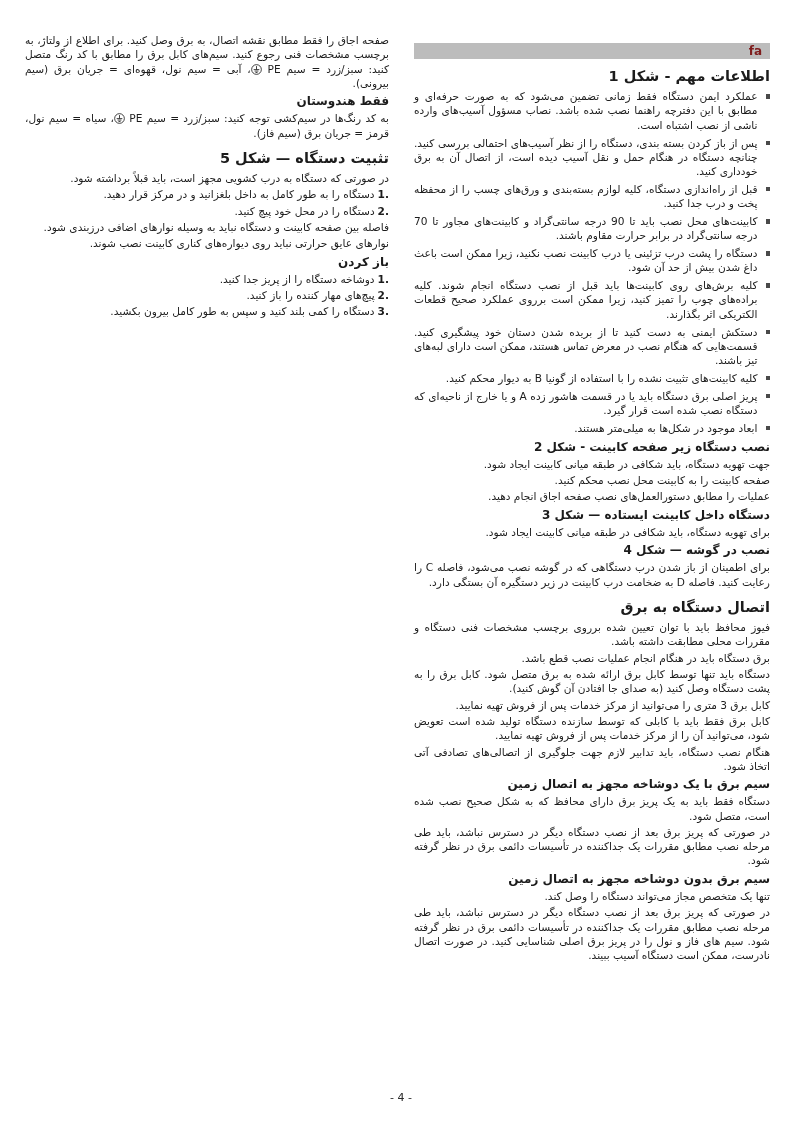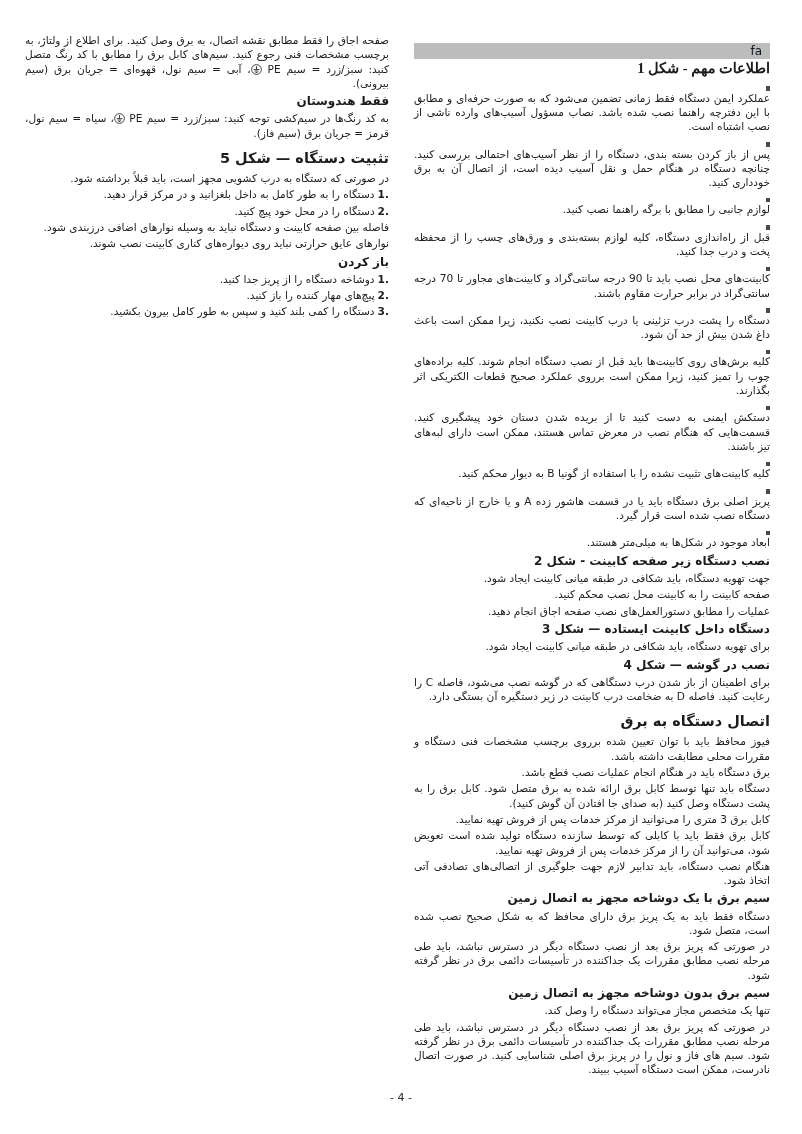--- a/index.html
+++ b/index.html
@@ -20,47 +20,47 @@
     font-size: 10.6px;
     line-height: 1.35;
   }
   .col-right { right: 32px; top: 43px; width: 356px; }
   .col-left  { left: 25px;  top: 33px; width: 364px; }
 
   .lang-bar {
     direction: ltr;
     height: 16px;
     background: #bcbcbc;
-    color: #0f172a;
-    font-weight: normal;
+    color: #7f1d1d;
+    font-weight: bold;
     font-size: 12px;
     display: flex;
     align-items: center;
     justify-content: flex-end;
     padding: 0 8px;
+    margin-bottom: 8px;
   }
   h1 {
     font-size: 14.5px;
     font-weight: bold;
     text-align: right;
     margin: 9px 0 4px 0;
     line-height: 1.25;
   }
-  h1.first { margin-top: 0; font-family: Liberation Serif, serif; }
+  h1.first { margin-top: 0; }
   h2 {
     font-size: 12px;
     font-weight: bold;
     text-align: right;
     margin: 3px 0 2px 0;
   }
   p.para { margin: 0 0 2px 0; }
   .li {
     display: flex;
     margin: 0 0 3.5px 0;
-    flex-direction: column;
   }
   .sq {
     flex: 0 0 auto;
     width: 4.5px;
     height: 4.5px;
     background: #4a4a4a;
     margin-top: 5px;
     margin-left: 8px; 
   }
   .li p { flex: 1 1 auto; }
@@ -99,24 +99,20 @@
     <div class="li">
       <span class="sq"></span>
       <p>عملکرد ایمن دستگاه فقط زمانی تضمین می‌شود که به صورت حرفه‌ای و مطابق با این دفترچه راهنما نصب شده باشد. نصاب مسؤول آسیب‌های وارده ناشی از نصب اشتباه است.</p>
     </div>
     <div class="li">
       <span class="sq"></span>
       <p>پس از باز کردن بسته بندی، دستگاه را از نظر آسیب‌های احتمالی بررسی کنید. چنانچه دستگاه در هنگام حمل و نقل آسیب دیده است، از اتصال آن به برق خودداری کنید.</p>
     </div>
     <div class="li">
       <span class="sq"></span>
-      <p>لوازم جانبی را مطابق با برگه راهنما نصب کنید.</p>
-    </div>
-    <div class="li">
-      <span class="sq"></span>
       <p>قبل از راه‌اندازی دستگاه، کلیه لوازم بسته‌بندی و ورق‌های چسب را از محفظه پخت و درب جدا کنید.</p>
     </div>
     <div class="li">
       <span class="sq"></span>
       <p>کابینت‌های محل نصب باید تا 90 درجه سانتی‌گراد و کابینت‌های مجاور تا 70 درجه سانتی‌گراد در برابر حرارت مقاوم باشند.</p>
     </div>
     <div class="li">
       <span class="sq"></span>
       <p>دستگاه را پشت درب تزئینی یا درب کابینت نصب نکنید، زیرا ممکن است باعث داغ شدن بیش از حد آن شود.</p>
     </div>

